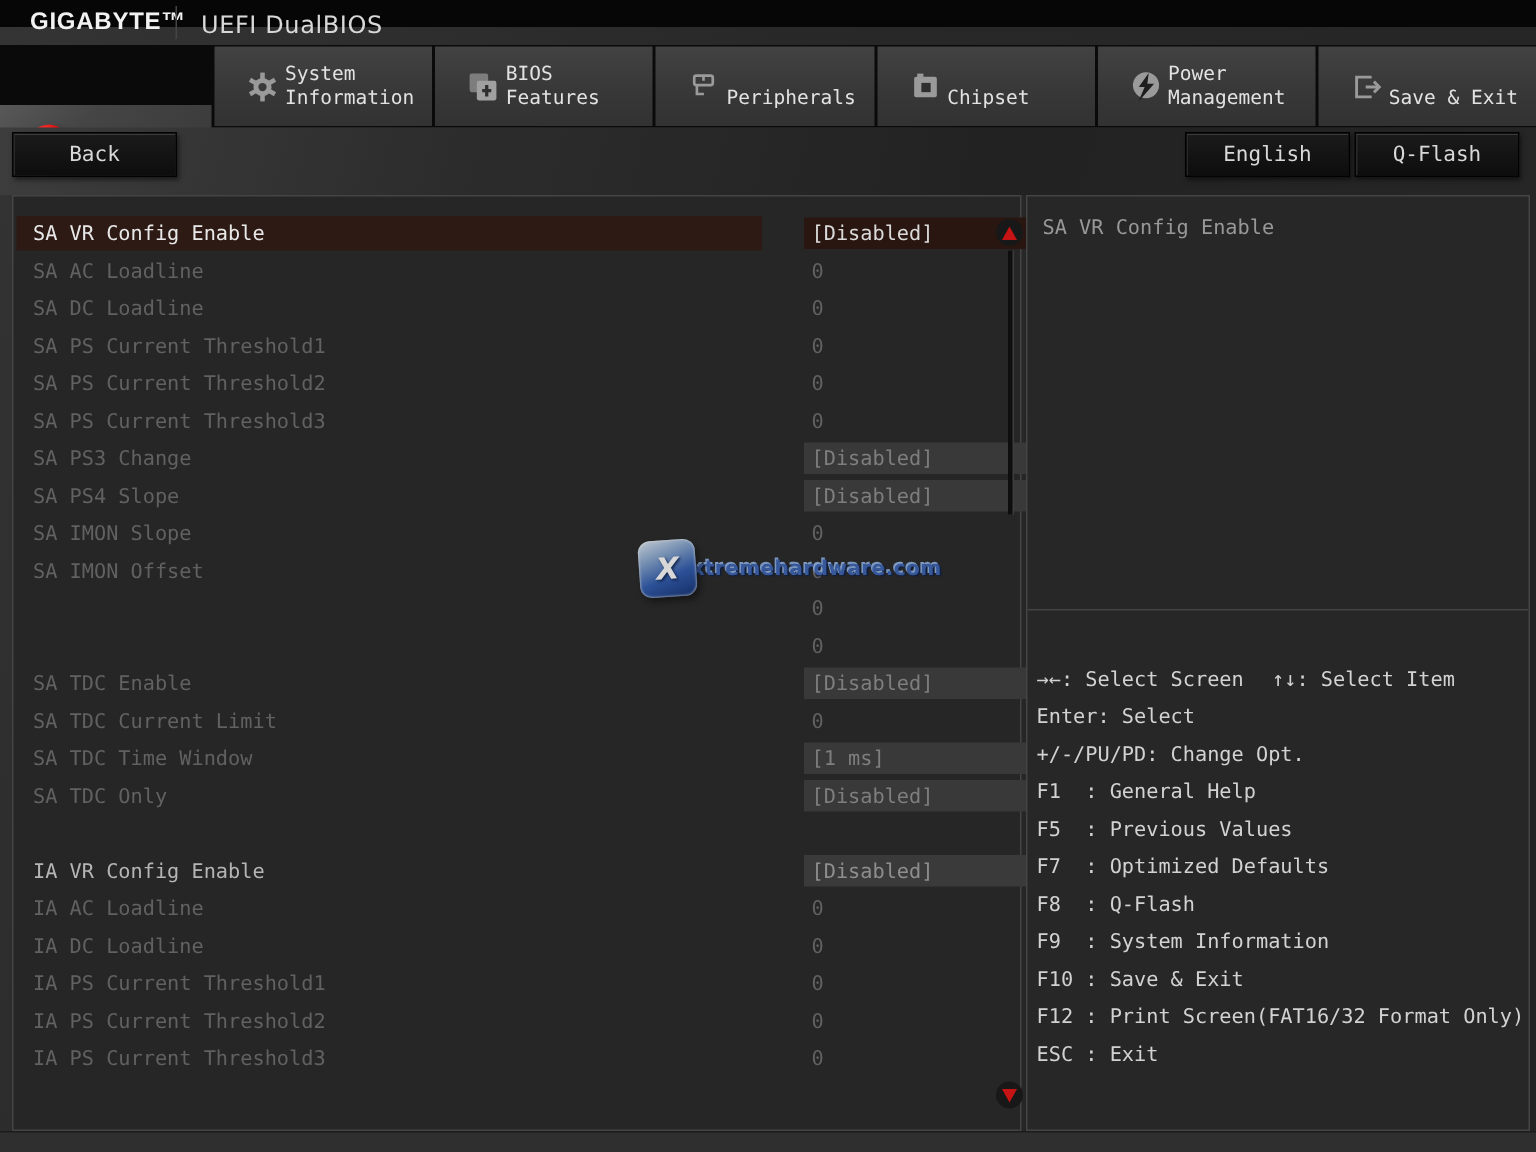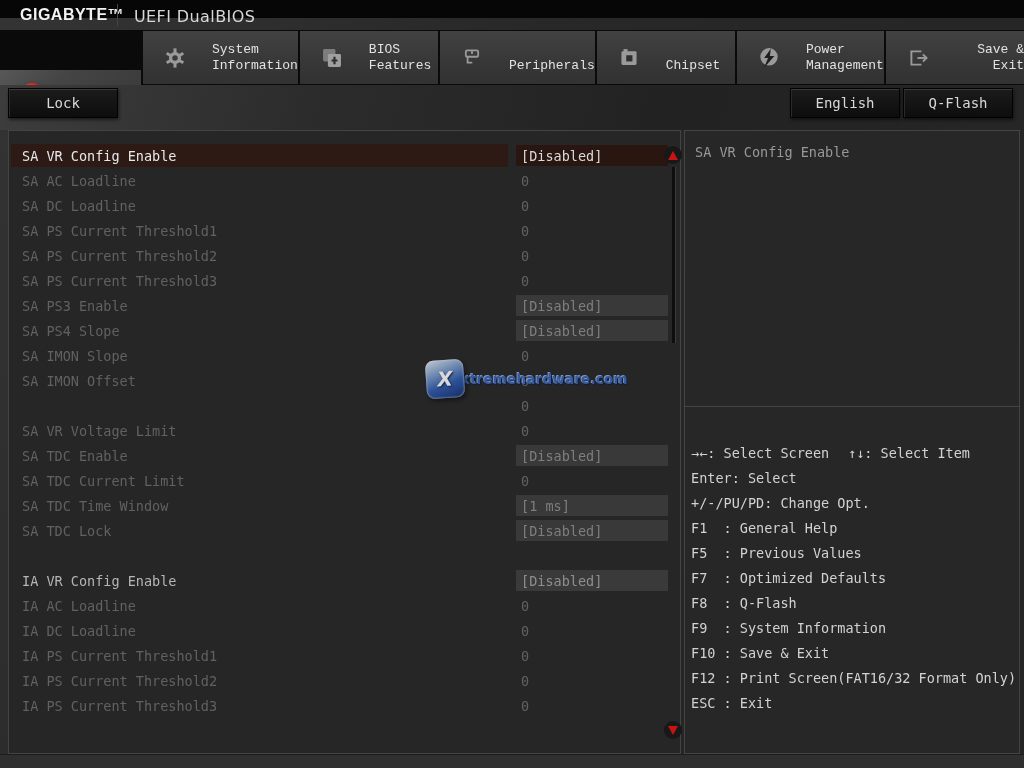--- a/index.html
+++ b/index.html
@@ -15,21 +15,21 @@
         font-weight:bold;font-size:16px;letter-spacing:.5px;}
   .topbar-divider{position:absolute;left:117px;top:4px;width:1px;height:22px;background:#454545;}
   .fw-title{position:absolute;left:134px;top:7px;color:#d8d8d8;
             font-family:"DejaVu Sans","Liberation Sans",sans-serif;font-size:16px;letter-spacing:.4px;}
 
   
   .tabbar{position:absolute;left:0;top:30px;width:1024px;height:55px;background:#0a0a0a;
           display:flex;}
   .tab{height:53px;margin-top:1px;margin-right:2px;box-sizing:border-box;
        background:linear-gradient(180deg,#424242 0%,#373737 60%,#323232 100%);
-       display:flex;align-items:center;gap:22px;padding-left:17px;cursor:default;flex:1 1 0;font-family:Liberation Mono, monospace;}
+       display:flex;align-items:center;gap:0;padding-left:17px;cursor:default;flex:1 1 0;}
   .tab:last-child{margin-right:0;text-align:right;}
   .tab.selected{background:linear-gradient(135deg,#585858 0%,#454545 35%,#383838 100%);}
   .tab-icon{width:30px;height:30px;display:flex;align-items:center;justify-content:center;flex:0 0 auto;}
   .tab-label{color:#e2e2e2;font-size:13px;line-height:16px;white-space:pre-line;
              height:34px;display:flex;align-items:flex-end;padding-bottom:1px;}
   .mit-disc{width:27px;height:27px;border-radius:50%;position:relative;
             background:radial-gradient(circle at 36% 32%,#ff5a52 0%,#e01010 45%,#8e0606 95%);
             box-shadow:3px 4px 6px rgba(0,0,0,.55);}
   .mit-disc::after{content:"";position:absolute;left:10px;top:10px;width:7px;height:7px;
             border-radius:50%;background:#4a0f0b;}
@@ -54,21 +54,21 @@
   .keys-section{box-sizing:border-box;padding:34px 0 0 6px;color:#d2d2d2;font-size:13.5px;}
   .key-line{height:25px;line-height:25px;white-space:pre;}
   .key-col1{display:inline-block;min-width:157px;white-space:pre;}
 
   
   .rows{position:absolute;left:0;top:12px;width:671px;}
   .row{position:relative;height:25px;}
   .row.spacer{height:25px;}
   .row-label{position:absolute;left:2px;top:1px;bottom:1px;width:497px;box-sizing:border-box;
              display:flex;align-items:center;padding-left:11px;font-size:13.5px;color:#616161;}
-  .row-value{position:absolute;left:507px;top:2px;width:152px;height:21px;box-sizing:border-box;
+  .row-value{position:absolute;left:527px;top:2px;width:152px;height:21px;box-sizing:border-box;
              display:flex;align-items:center;padding-left:5px;font-size:13.5px;color:#616161;}
   .row.disabled .row-value.boxed{background:#393939;color:#7e7e7e;}
   .row.normal .row-label{color:#b5b5b5;}
   .row.normal .row-value.boxed{background:#3a3a3a;color:#8e8e8e;}
   .row.selected .row-label{background:#2d1a14;color:#e8e8e8;}
   .row.selected .row-value{background:#291610;color:#dadada;}
 
   
   .scroll-thumb{position:absolute;left:663px;top:36px;width:3px;height:176px;
                 background:#0e0e0e;box-shadow:1px 0 0 #3d3d3d;}
@@ -175,21 +175,21 @@
             <path d="M10.5 3.2H3.2v9.6h7.3"></path>
             <path d="M7.6 8h6.4"></path>
             <path d="M11.6 5.4 14.2 8l-2.6 2.6"></path>
           </svg>
         </span>
         <span class="tab-label">Save &amp; Exit</span>
       </div>
     </nav>
 
   <div class="subbar">
-    <div class="btn btn-back">Lock</div>
+    <div class="btn btn-back">Back</div>
     <div class="btn btn-english">English</div>
     <div class="btn btn-qflash">Q-Flash</div>
   </div>
 
   <section class="main-panel">
     <div class="rows">
         <div class="row selected">
           <span class="row-label">SA VR Config Enable</span>
           <span class="row-value boxed">[Disabled]</span>
         </div>
@@ -207,56 +207,55 @@
         </div>
         <div class="row disabled">
           <span class="row-label">SA PS Current Threshold2</span>
           <span class="row-value">0</span>
         </div>
         <div class="row disabled">
           <span class="row-label">SA PS Current Threshold3</span>
           <span class="row-value">0</span>
         </div>
         <div class="row disabled">
-          <span class="row-label">SA PS3 Enable</span>
+          <span class="row-label">SA PS3 Change</span>
           <span class="row-value boxed">[Disabled]</span>
         </div>
         <div class="row disabled">
           <span class="row-label">SA PS4 Slope</span>
           <span class="row-value boxed">[Disabled]</span>
         </div>
         <div class="row disabled">
           <span class="row-label">SA IMON Slope</span>
           <span class="row-value">0</span>
         </div>
         <div class="row disabled">
           <span class="row-label">SA IMON Offset</span>
           <span class="row-value">0</span>
         </div>
         <div class="row disabled">
           <span class="row-value">0</span>
         </div>
         <div class="row disabled">
-          <span class="row-label">SA VR Voltage Limit</span>
           <span class="row-value">0</span>
         </div>
         <div class="row disabled">
           <span class="row-label">SA TDC Enable</span>
           <span class="row-value boxed">[Disabled]</span>
         </div>
         <div class="row disabled">
           <span class="row-label">SA TDC Current Limit</span>
           <span class="row-value">0</span>
         </div>
         <div class="row disabled">
           <span class="row-label">SA TDC Time Window</span>
           <span class="row-value boxed">[1 ms]</span>
         </div>
         <div class="row disabled">
-          <span class="row-label">SA TDC Lock</span>
+          <span class="row-label">SA TDC Only</span>
           <span class="row-value boxed">[Disabled]</span>
         </div>
         <div class="row spacer"></div>
         <div class="row normal">
           <span class="row-label">IA VR Config Enable</span>
           <span class="row-value boxed">[Disabled]</span>
         </div>
         <div class="row disabled">
           <span class="row-label">IA AC Loadline</span>
           <span class="row-value">0</span>

